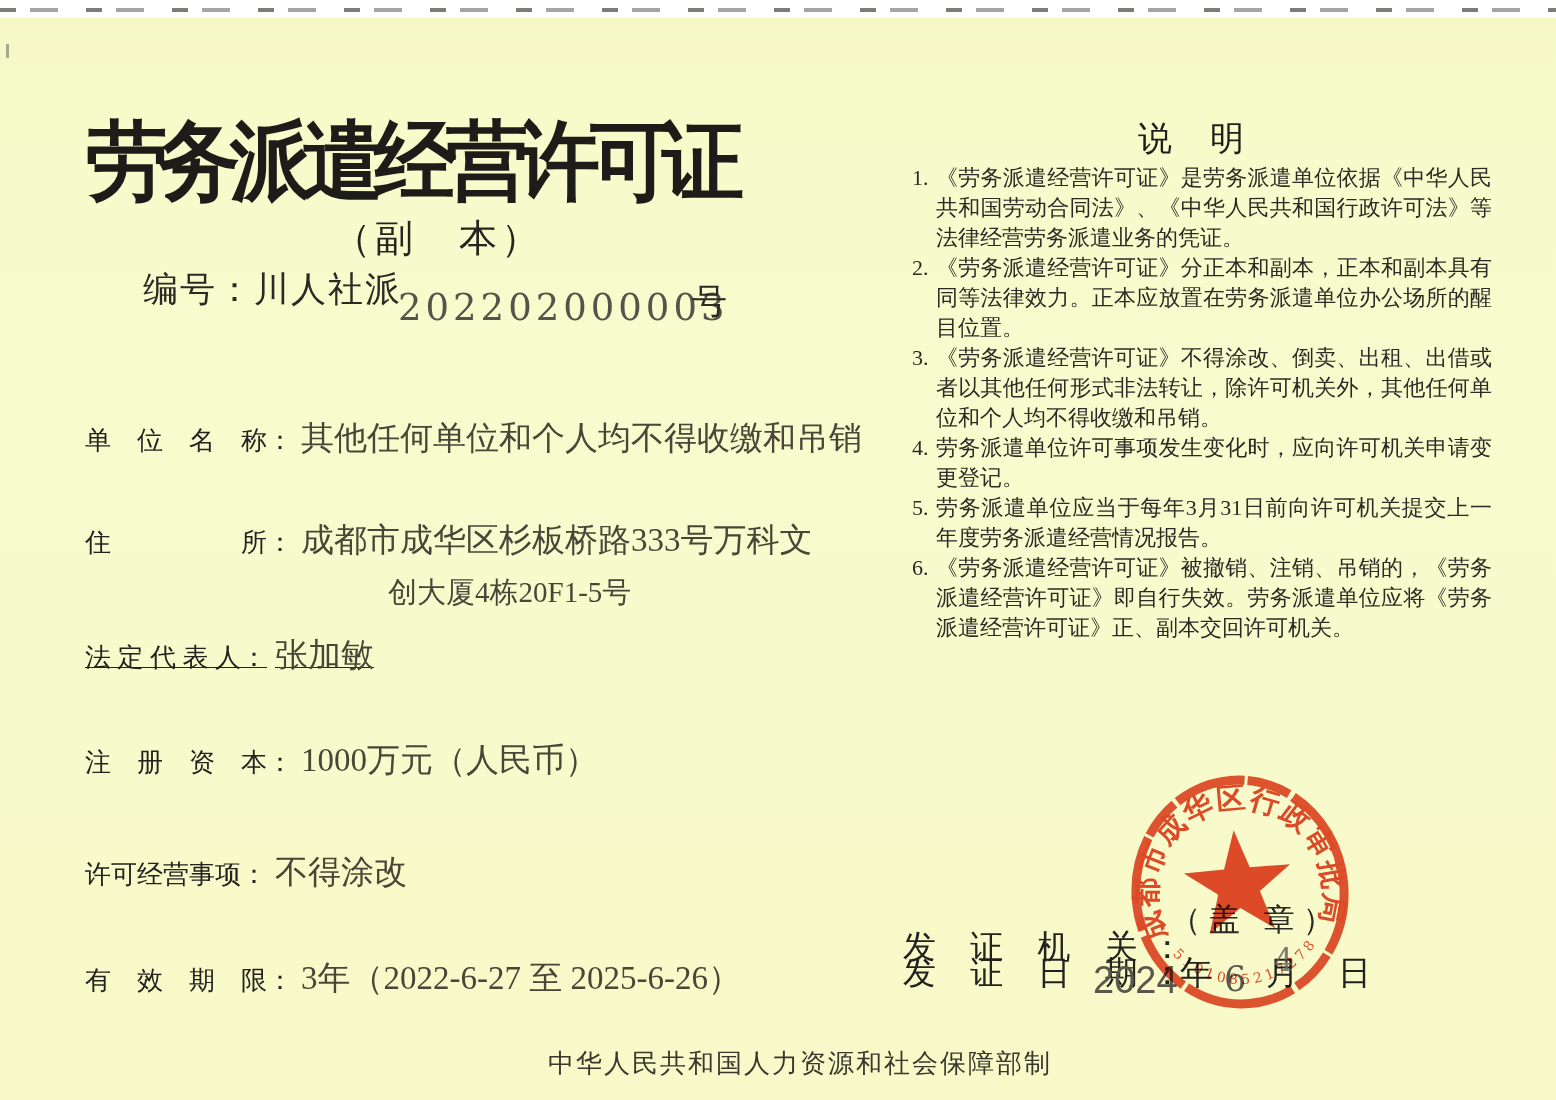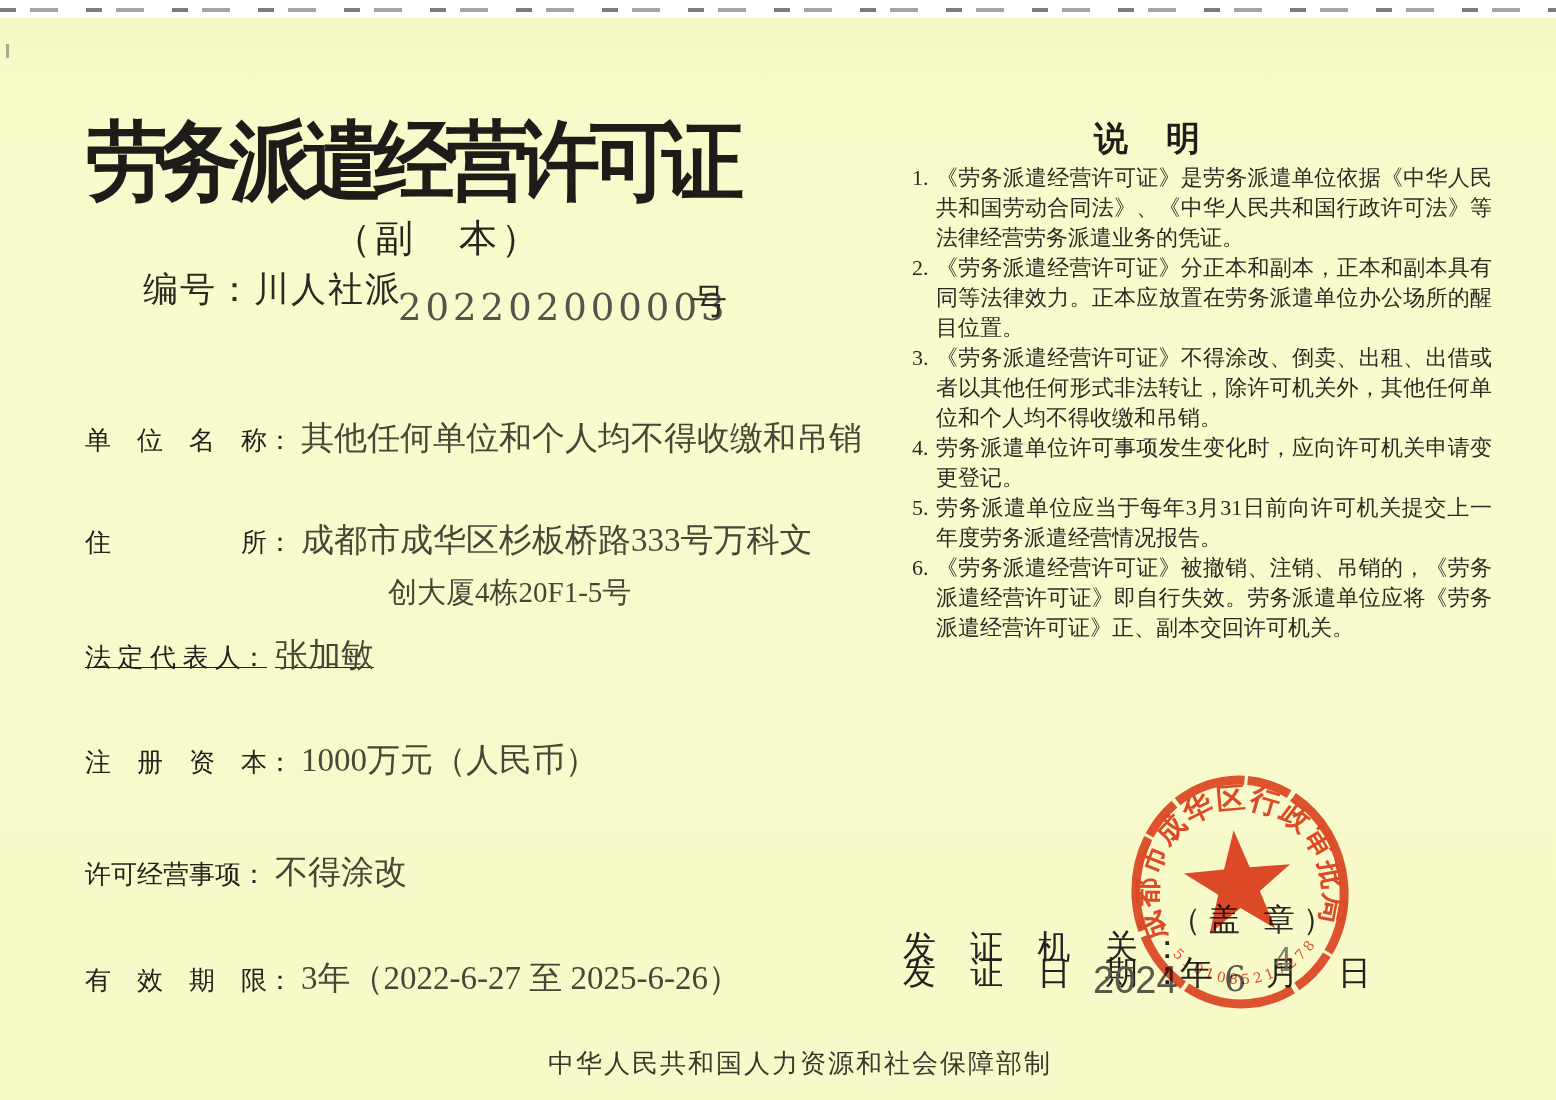--- a/index.html
+++ b/index.html
@@ -52,22 +52,22 @@
   .row-addr  { top: 510px; }
   .addr-line2 { position: absolute; left: 388px; top: 565px; font-size: 29px; color: #494638; white-space: nowrap; }
   .row-legal { top: 625px; text-decoration: underline; }
   .row-cap   { top: 730px; }
   .row-scope { top: 842px; }
   .row-term  { top: 948px; }
   .fvalue { margin-left: 8px; }
 
   
   .notes-heading {
-    position: absolute; left: 868px; top: 108px; width: 560px;
-    text-align: center; font-size: 34px; font-weight: bold; letter-spacing: 2px; color: #1f1e1a;
+    position: absolute; left: 912px; top: 108px; width: 560px;
+    text-align: center; font-size: 34px; font-weight: normal; letter-spacing: 2px; color: #1f1e1a;
   }
   .notes-list { position: absolute; left: 912px; top: 155px; width: 580px; }
   .note-item {
     position: relative; padding-left: 24px;
     font-size: 22px; line-height: 30px; text-align: justify; color: #2b2a24;
   }
   .note-num { position: absolute; left: 0; top: 0; }
 
   
   .authority-label, .date-label {

